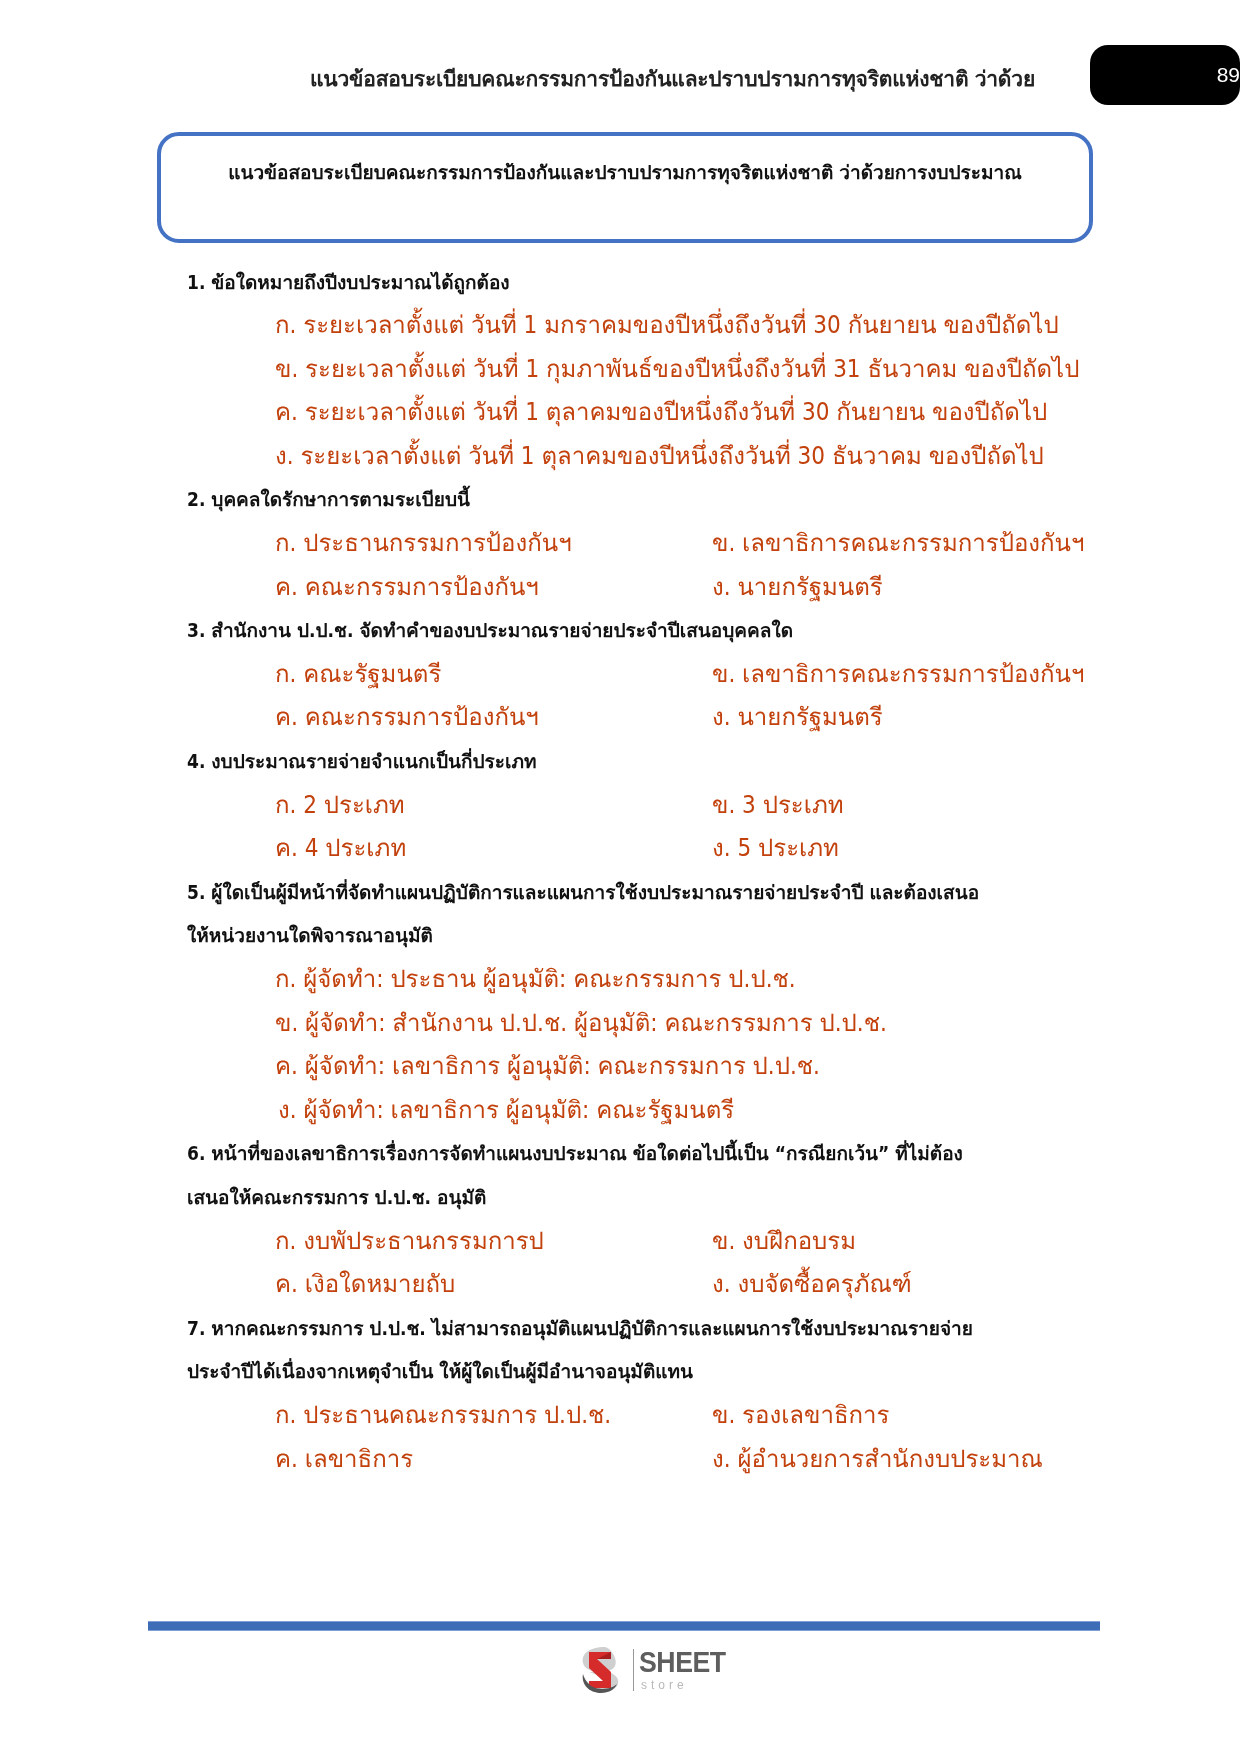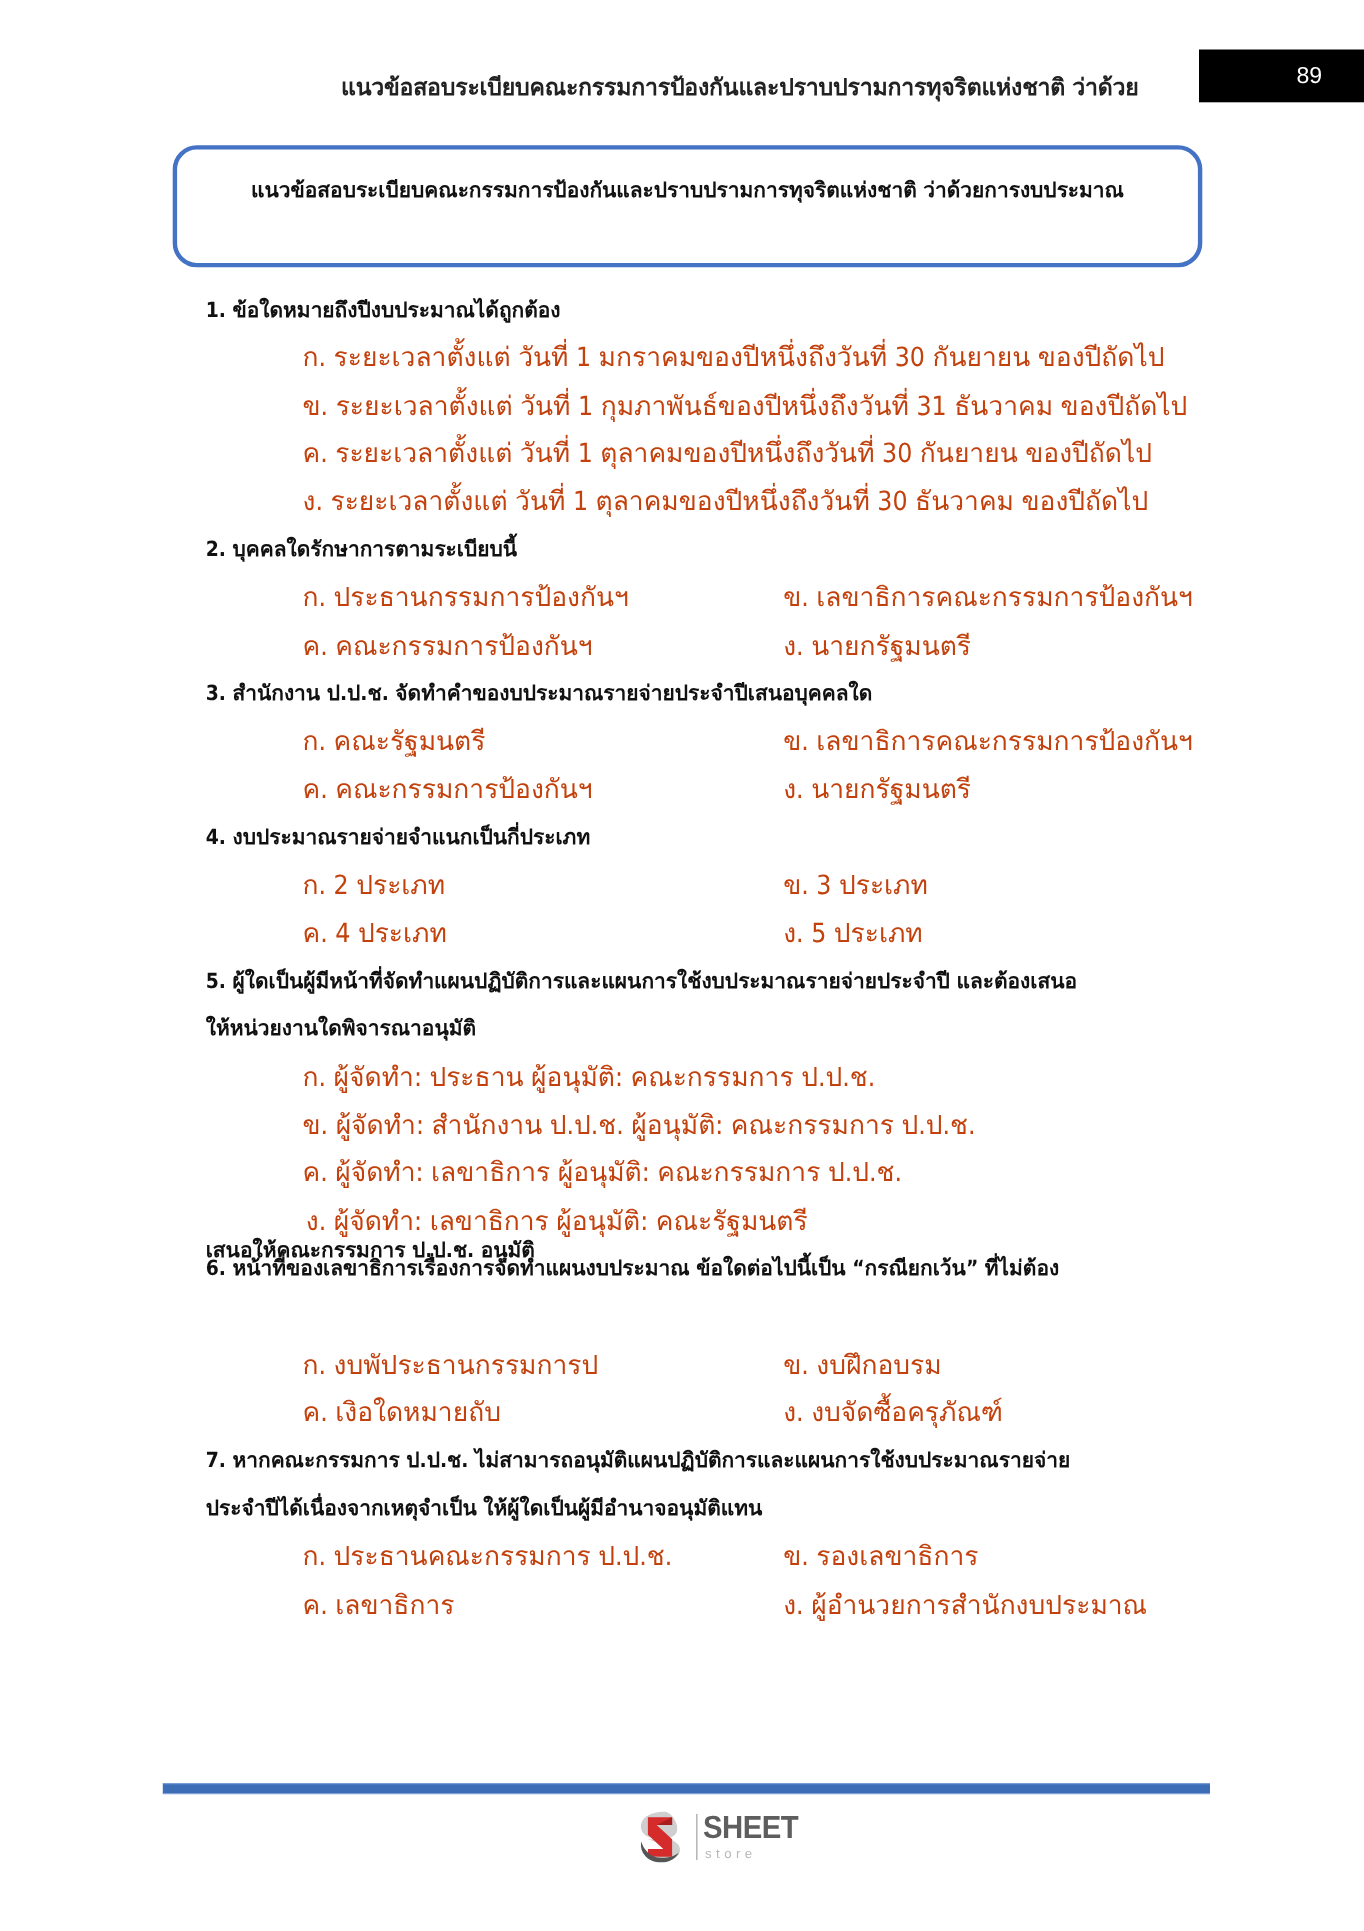--- a/index.html
+++ b/index.html
@@ -8,25 +8,25 @@
       background: #ffffff; color: #1a1a1a;
       font-family: "DejaVu Sans Condensed", "DejaVu Sans", "Liberation Sans", sans-serif;
     }
     .running-header {
       position: absolute; left: 310px; top: 62px;
       font-size: 21px; color: #222; letter-spacing: -0.2px; white-space: nowrap;
       font-stretch: condensed;
       font-weight: bold;
     }
     .page-box {
-      position: absolute; left: 1090px; top: 45px; width: 150px; height: 48px;
+      position: absolute; left: 1090px; top: 45px; width: 150px; height: 60px;
       background: #000; color: #fff;
       display: flex; align-items: center; justify-content: flex-end;
-      box-sizing: border-box; padding-right: 38px;
-      font-size: 21px; font-family: "Liberation Sans", sans-serif;
+      box-sizing: border-box; 
+      font-size: 21px; font-family: "Liberation Sans", sans-serif; border-radius: 18px;
     }
     .title-box {
       position: absolute; left: 157px; top: 132px; width: 936px; height: 111px;
       box-sizing: border-box; border: 4px solid #4472C4; border-radius: 22px;
       text-align: center; font-weight: bold; font-size: 19px; color: #111;
     }
     .title-box .l1 { position: absolute; left: 0; right: 0; top: 21px; white-space: nowrap; }
     .title-box .l2 { position: absolute; left: 0; right: 0; top: 64px; }
     .content { position: absolute; left: 0; top: 0; width: 1240px; }
     .line { position: absolute; white-space: nowrap; font-size: 20px; line-height: 28px; }
@@ -90,21 +90,21 @@
   <div class="line opt" style="left:712px;top:834px">ง. 5 ประเภท</div>
 
   <div class="line q" style="left:187px;top:878px">5. ผู้ใดเป็นผู้มีหน้าที่จัดทำแผนปฏิบัติการและแผนการใช้งบประมาณรายจ่ายประจำปี และต้องเสนอ</div>
   <div class="line q" style="left:187px;top:921px">ให้หน่วยงานใดพิจารณาอนุมัติ</div>
   <div class="line opt" style="left:275px;top:965px">ก. ผู้จัดทำ: ประธาน  ผู้อนุมัติ: คณะกรรมการ ป.ป.ช.</div>
   <div class="line opt" style="left:275px;top:1009px">ข. ผู้จัดทำ: สำนักงาน ป.ป.ช.  ผู้อนุมัติ: คณะกรรมการ ป.ป.ช.</div>
   <div class="line opt" style="left:275px;top:1052px">ค.  ผู้จัดทำ: เลขาธิการ  ผู้อนุมัติ: คณะกรรมการ ป.ป.ช.</div>
   <div class="line opt" style="left:278px;top:1096px"> ง. ผู้จัดทำ: เลขาธิการ  ผู้อนุมัติ: คณะรัฐมนตรี</div>
 
   <div class="line q" style="left:187px;top:1139px">6. หน้าที่ของเลขาธิการเรื่องการจัดทำแผนงบประมาณ ข้อใดต่อไปนี้เป็น “กรณียกเว้น” ที่ไม่ต้อง</div>
-  <div class="line q" style="left:187px;top:1123px">เสนอให้คณะกรรมการ ป.ป.ช. อนุมัติ</div>
+  <div class="line q" style="left:187px;top:1183px">เสนอให้คณะกรรมการ ป.ป.ช. อนุมัติ</div>
   <div class="line opt" style="left:275px;top:1227px">ก. งบพัประธานกรรมการป</div>
   <div class="line opt" style="left:712px;top:1227px">ข. งบฝึกอบรม</div>
   <div class="line opt" style="left:275px;top:1270px">ค. เงิอใดหมายถับ</div>
   <div class="line opt" style="left:712px;top:1270px">ง. งบจัดซื้อครุภัณฑ์</div>
 
   <div class="line q" style="left:187px;top:1314px">7.  หากคณะกรรมการ ป.ป.ช. ไม่สามารถอนุมัติแผนปฏิบัติการและแผนการใช้งบประมาณรายจ่าย</div>
   <div class="line q" style="left:187px;top:1357px">ประจำปีได้เนื่องจากเหตุจำเป็น ให้ผู้ใดเป็นผู้มีอำนาจอนุมัติแทน</div>
   <div class="line opt" style="left:275px;top:1401px">ก. ประธานคณะกรรมการ ป.ป.ช.</div>
   <div class="line opt" style="left:712px;top:1401px">ข. รองเลขาธิการ</div>
   <div class="line opt" style="left:275px;top:1445px">ค.  เลขาธิการ</div>

